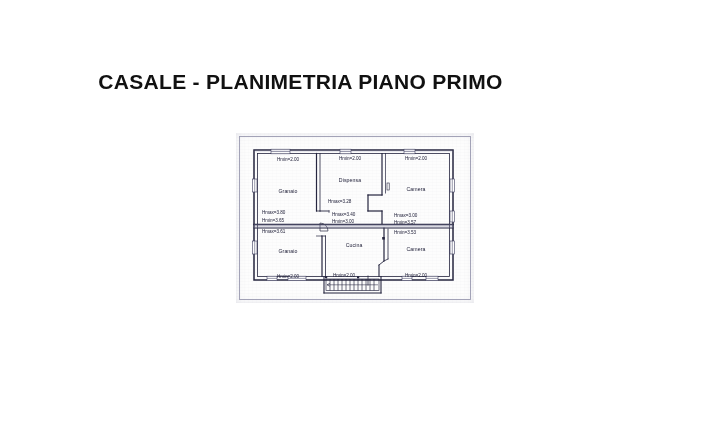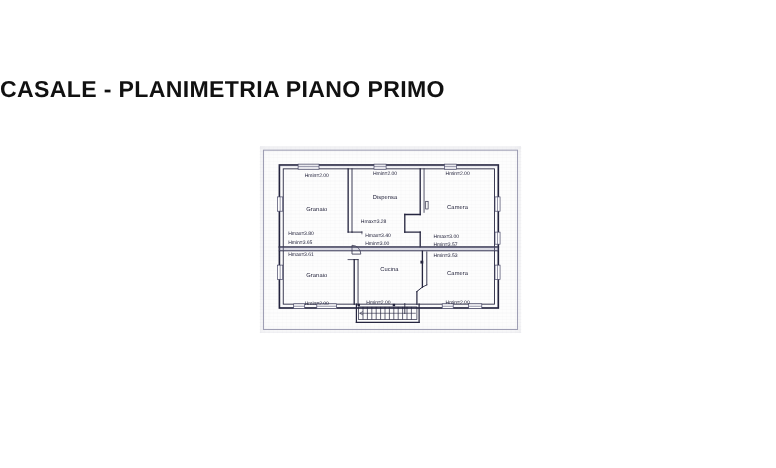--- a/index.html
+++ b/index.html
@@ -2,21 +2,21 @@
 <html><head>
 <meta charset="utf-8">
 <style>
   html,body{margin:0;padding:0;}
   body{
     width:705px;height:425px;background:#ffffff;overflow:hidden;
     font-family:"Liberation Sans", sans-serif;
     position:relative;
   }
   #page-title{
-    position:absolute;left:0;top:70px;width:601px;
+    position:absolute;left:0;top:70px;width:601px;text-align:center;
     font-size:21px;font-weight:bold;letter-spacing:.3px;color:#111;
     font-family:"Liberation Sans", sans-serif;
   }
   #plan-figure{
     position:absolute;left:236px;top:133px;width:238px;height:170px;
     background:#fdfdfd;
   }
   #plan-canvas{position:absolute;left:0;top:0;}
   .room-label,.dim-label{
     position:absolute;color:#1a1a33;white-space:nowrap;

